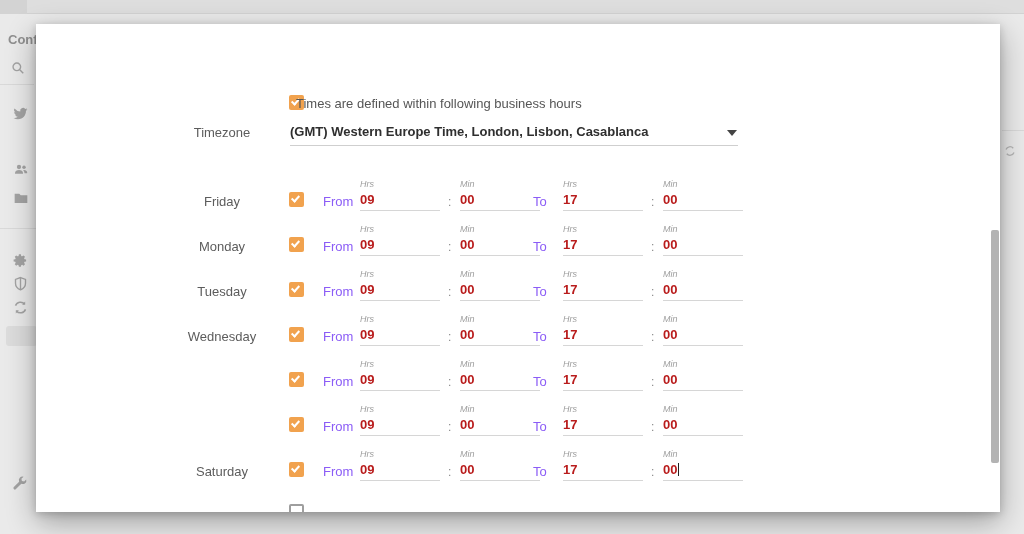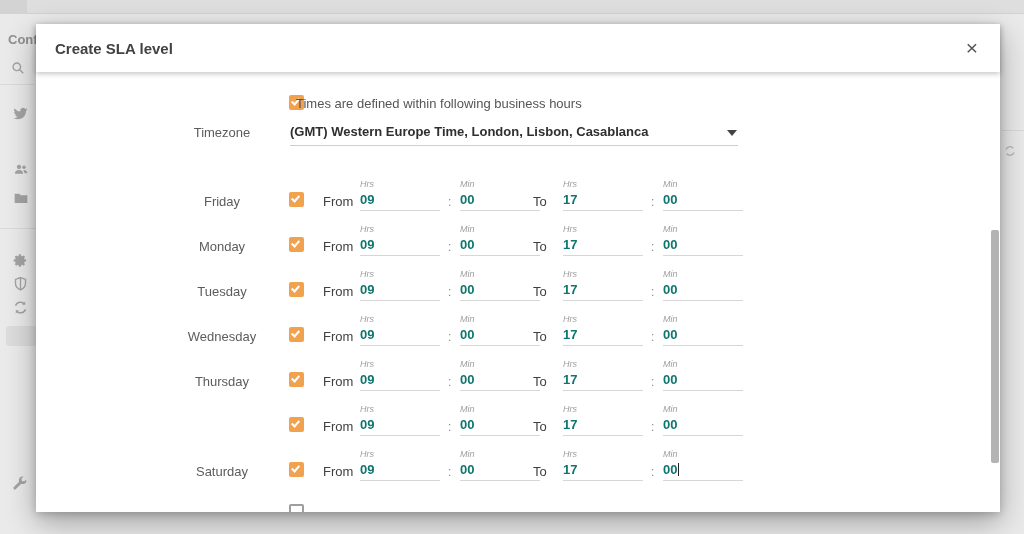--- a/index.html
+++ b/index.html
@@ -40,25 +40,25 @@
   .label-col { position:absolute; left:76px; width:220px; text-align:center; font-size:13px; color:#5c5c5c; }
 
   .tz-value { position:absolute; left:254px; top:52px; width:448px; font-size:13px; font-weight:600; color:#2f2f2f;
               border-bottom:1px solid #cfcfcf; padding-bottom:6px; cursor:pointer; }
   .tz-arrow { position:absolute; left:691px; top:58px; width:0; height:0;
               border-left:5px solid transparent; border-right:5px solid transparent; border-top:6px solid #444; }
 
   .day-row { position:absolute; left:0; width:964px; height:45px; }
   .day-row .label-col { top:16px; }
   .day-row .check { left:253px; top:14px; }
-  .fromto { position:absolute; top:16px; font-size:13px; color:#404040; }
+  .fromto { position:absolute; top:16px; font-size:13px; color:#8b5cf6; }
   .fld { position:absolute; width:80px; }
   .fld .fld-cap { font-size:9px; color:#9e9e9e; position:absolute; top:1px; left:0;font-style:italic; }
   .fld .fld-val { position:absolute; top:14px; left:0; width:80px; height:19px; font-size:13px; font-weight:600;
-                  color:#0f766e; border-bottom:1px solid #d6d6d6; }
+                  color:#b91c1c; border-bottom:1px solid #d6d6d6; }
   .colon { position:absolute; top:17px; font-size:12px; color:#8a8a8a; }
   .caret { display:inline-block; width:1px; height:13px; background:#222; vertical-align:-2px; margin-left:1px; }
 
   .clip-row { position:absolute; left:0; top:430px; width:964px; height:45px; }
   .clip-row .label-col { top:2px; }
   .clip-row .check { left:253px; top:2px; }
 
   .scroll-thumb { position:absolute; right:1px; top:158px; width:8px; height:233px; background:#b3b3b3; border-radius:2px; }
 </style>
 </head>
@@ -138,24 +138,20 @@
     <div class="bg-icon" style="left:1004px; top:145px;">
       <svg width="12" height="12" viewBox="0 0 24 24" fill="none" stroke="#b5b5b5" stroke-width="2.6">
         <path d="M4 9a8.5 8.5 0 0 1 14.5-2.5"></path>
           <path d="M20 15a8.5 8.5 0 0 1-14.5 2.5"></path>
       </svg>
     </div>
   </div>
 
   <div class="modal">
 
-    <div class="modal-header">
-      <div class="modal-title">Create SLA level</div>
-      <button class="modal-close">×</button>
-    </div>
 
     <div class="modal-body">
 
       <span class="check on" style="left:253px; top:23px;">
           <span class="tick"></span>
         </span>
       <div class="bh-row-label">Times are defined within following business hours</div>
 
       <div class="label-col" style="top:53px;">Timezone</div>
       <div class="tz-value">(GMT) Western Europe Time, London, Lisbon, Casablanca</div>
@@ -260,21 +256,20 @@
       <div class="fld-cap">Hrs</div>
       <div class="fld-val">17</div>
     </div>
     <div class="colon" style="left:615px;">:</div>
     <div class="fld" style="left:627px;">
       <div class="fld-cap">Min</div>
       <div class="fld-val">00</div>
     </div>
   </div>
           <div class="day-row" style="top: 286px;">
-    <div class="label-col">Thursday</div>
     <span class="check on">
               <span class="tick"></span>
             </span>
     <div class="fromto" style="left:287px;">From</div>
     <div class="fld" style="left:324px;">
       <div class="fld-cap">Hrs</div>
       <div class="fld-val">09</div>
     </div>
     <div class="colon" style="left:412px;">:</div>
     <div class="fld" style="left:424px;">

